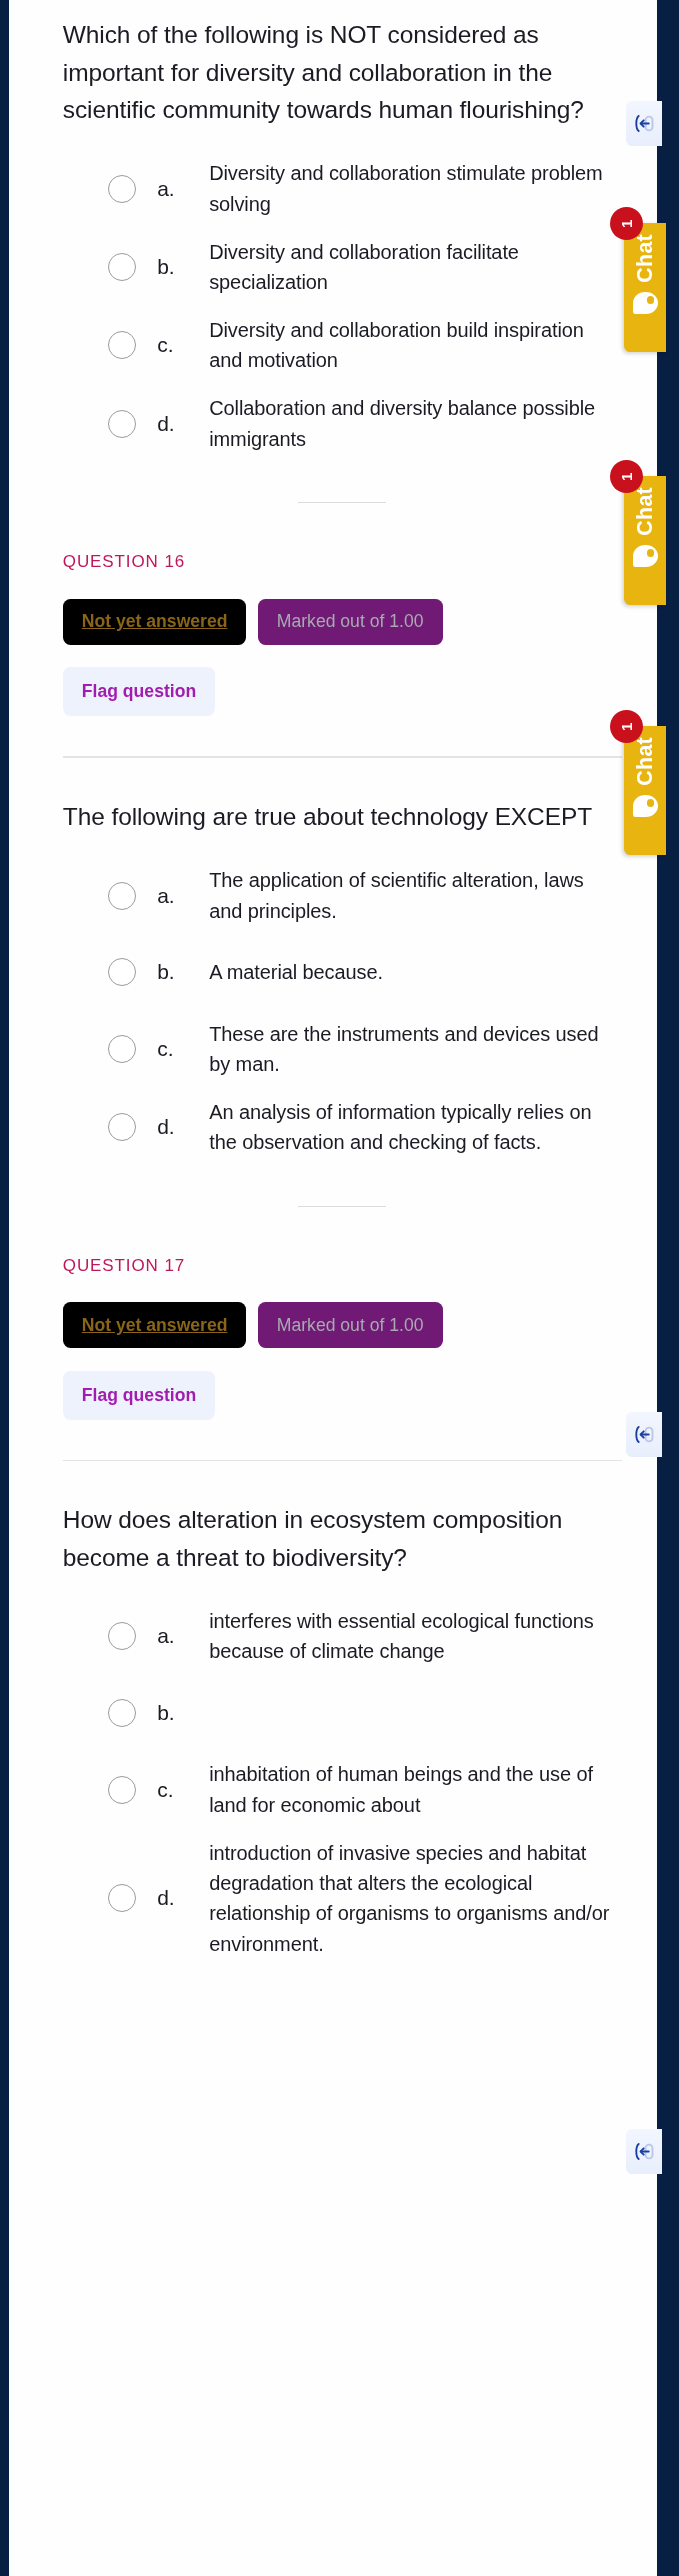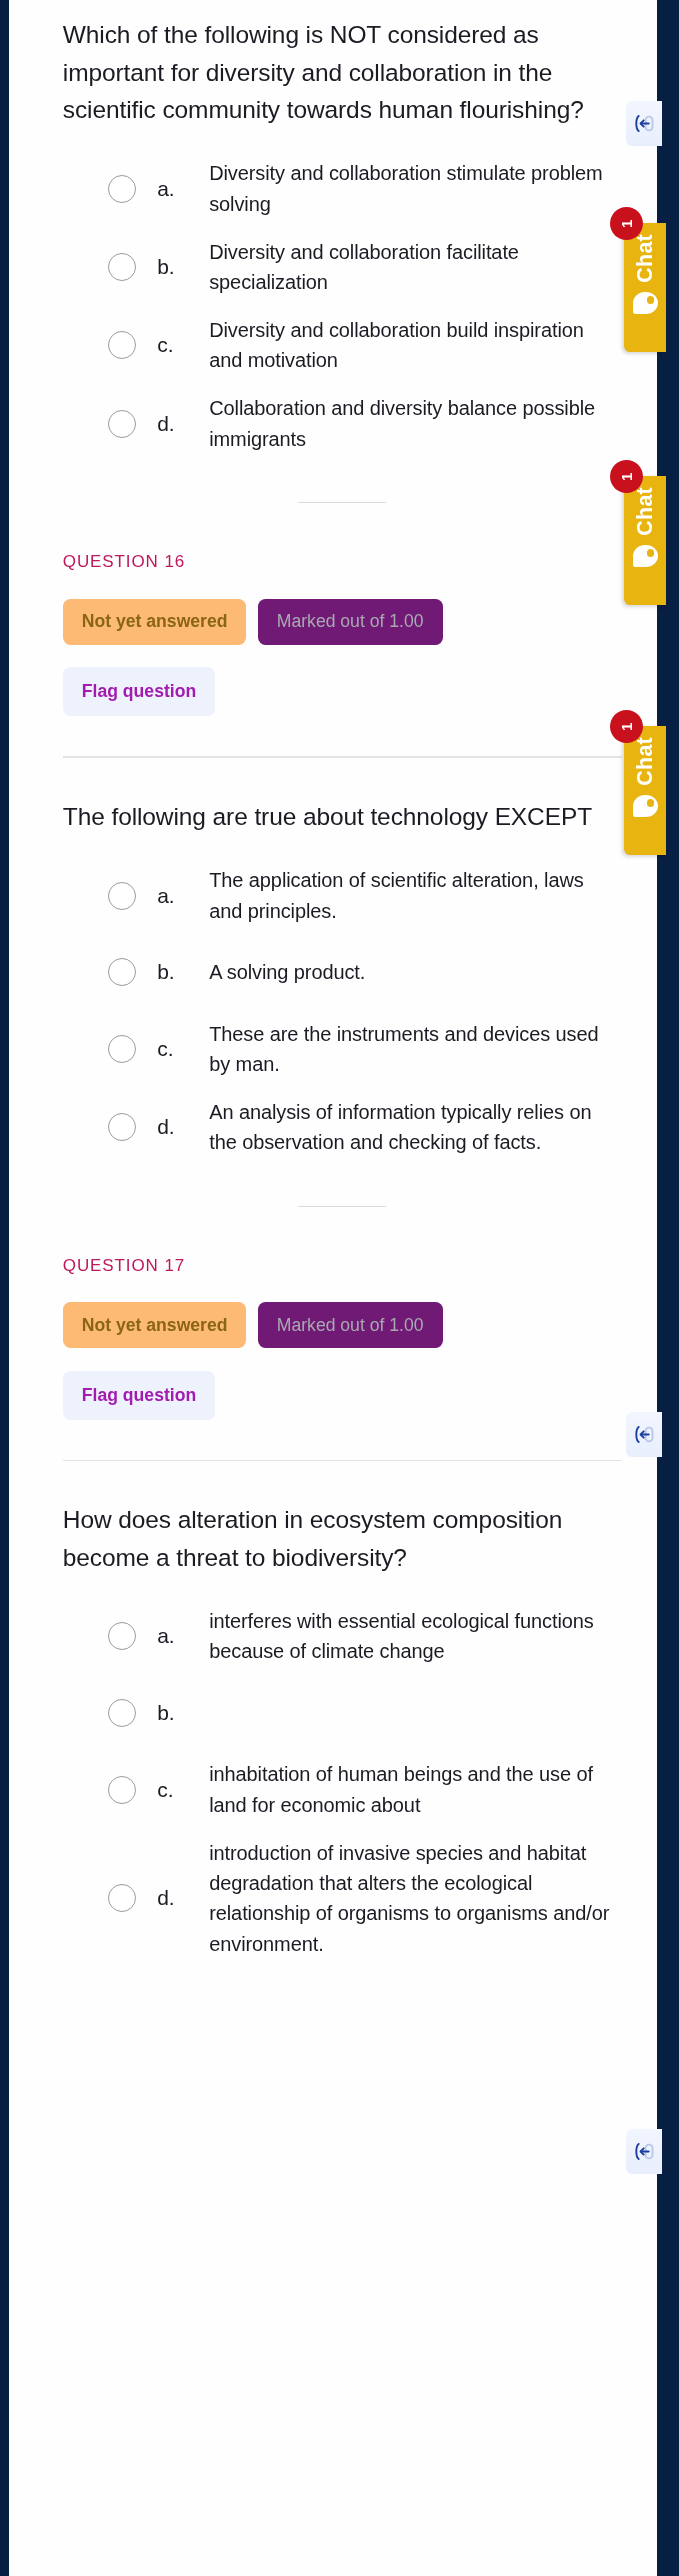--- a/index.html
+++ b/index.html
@@ -133,22 +133,23 @@
   }
 
   .badge {
     border-radius: 7.5px;
     padding: 12.6px 19px;
     font-size: 17.6px;
     font-weight: 700;
     white-space: nowrap;
   }
   .badge-warn {
-    background: #fdba74;
+    background: #000000;
     color: #8a6417;
+    text-decoration: underline;
   }
   .badge-muted {
     background: #701a75;
     color: #a9a9b1;
     font-weight: 400;
   }
 
   .flag-btn {
     display: inline-block;
     margin-top: 22.6px;
@@ -296,21 +297,21 @@
 
         <div class="option-row">
           <div class="radio"></div>
           <div class="opt-letter">a.</div>
           <div class="opt-text">The application of scientific alteration, laws and principles.</div>
         </div>
 
         <div class="option-row">
           <div class="radio"></div>
           <div class="opt-letter">b.</div>
-          <div class="opt-text">A solving product.</div>
+          <div class="opt-text">A material because.</div>
         </div>
 
         <div class="option-row">
           <div class="radio"></div>
           <div class="opt-letter">c.</div>
           <div class="opt-text">These are the instruments and devices used by man.</div>
         </div>
 
         <div class="option-row">
           <div class="radio"></div>

